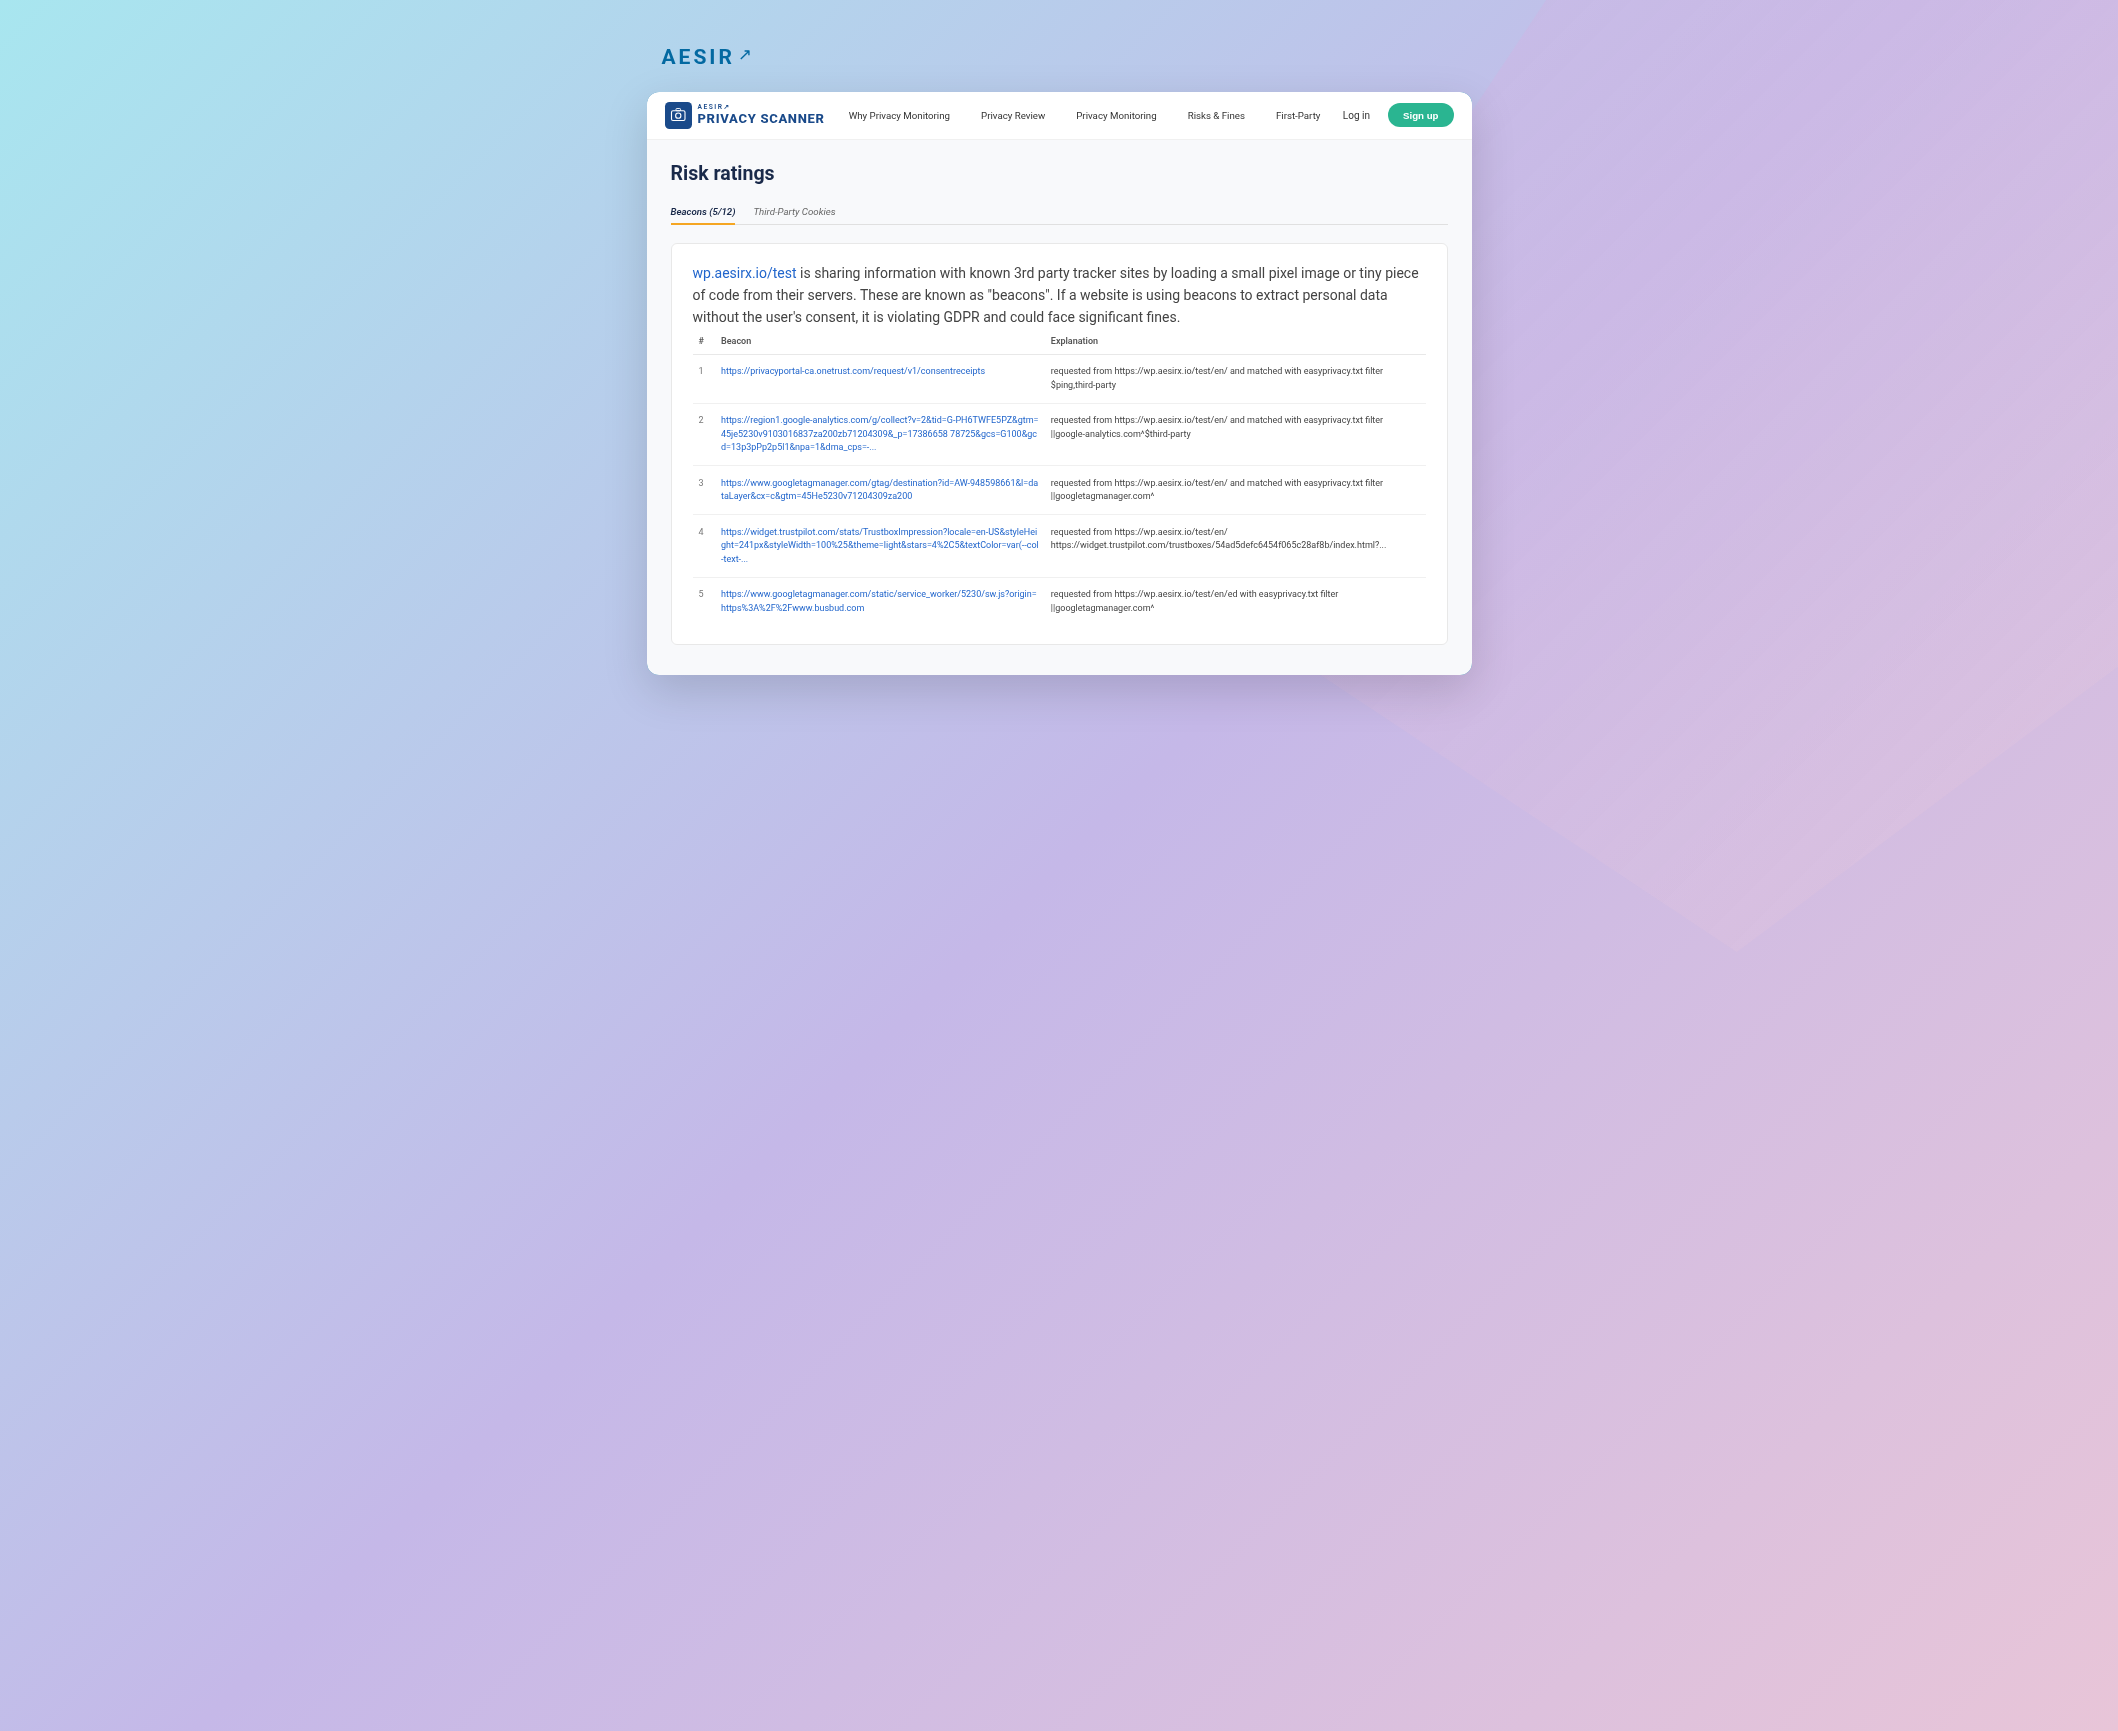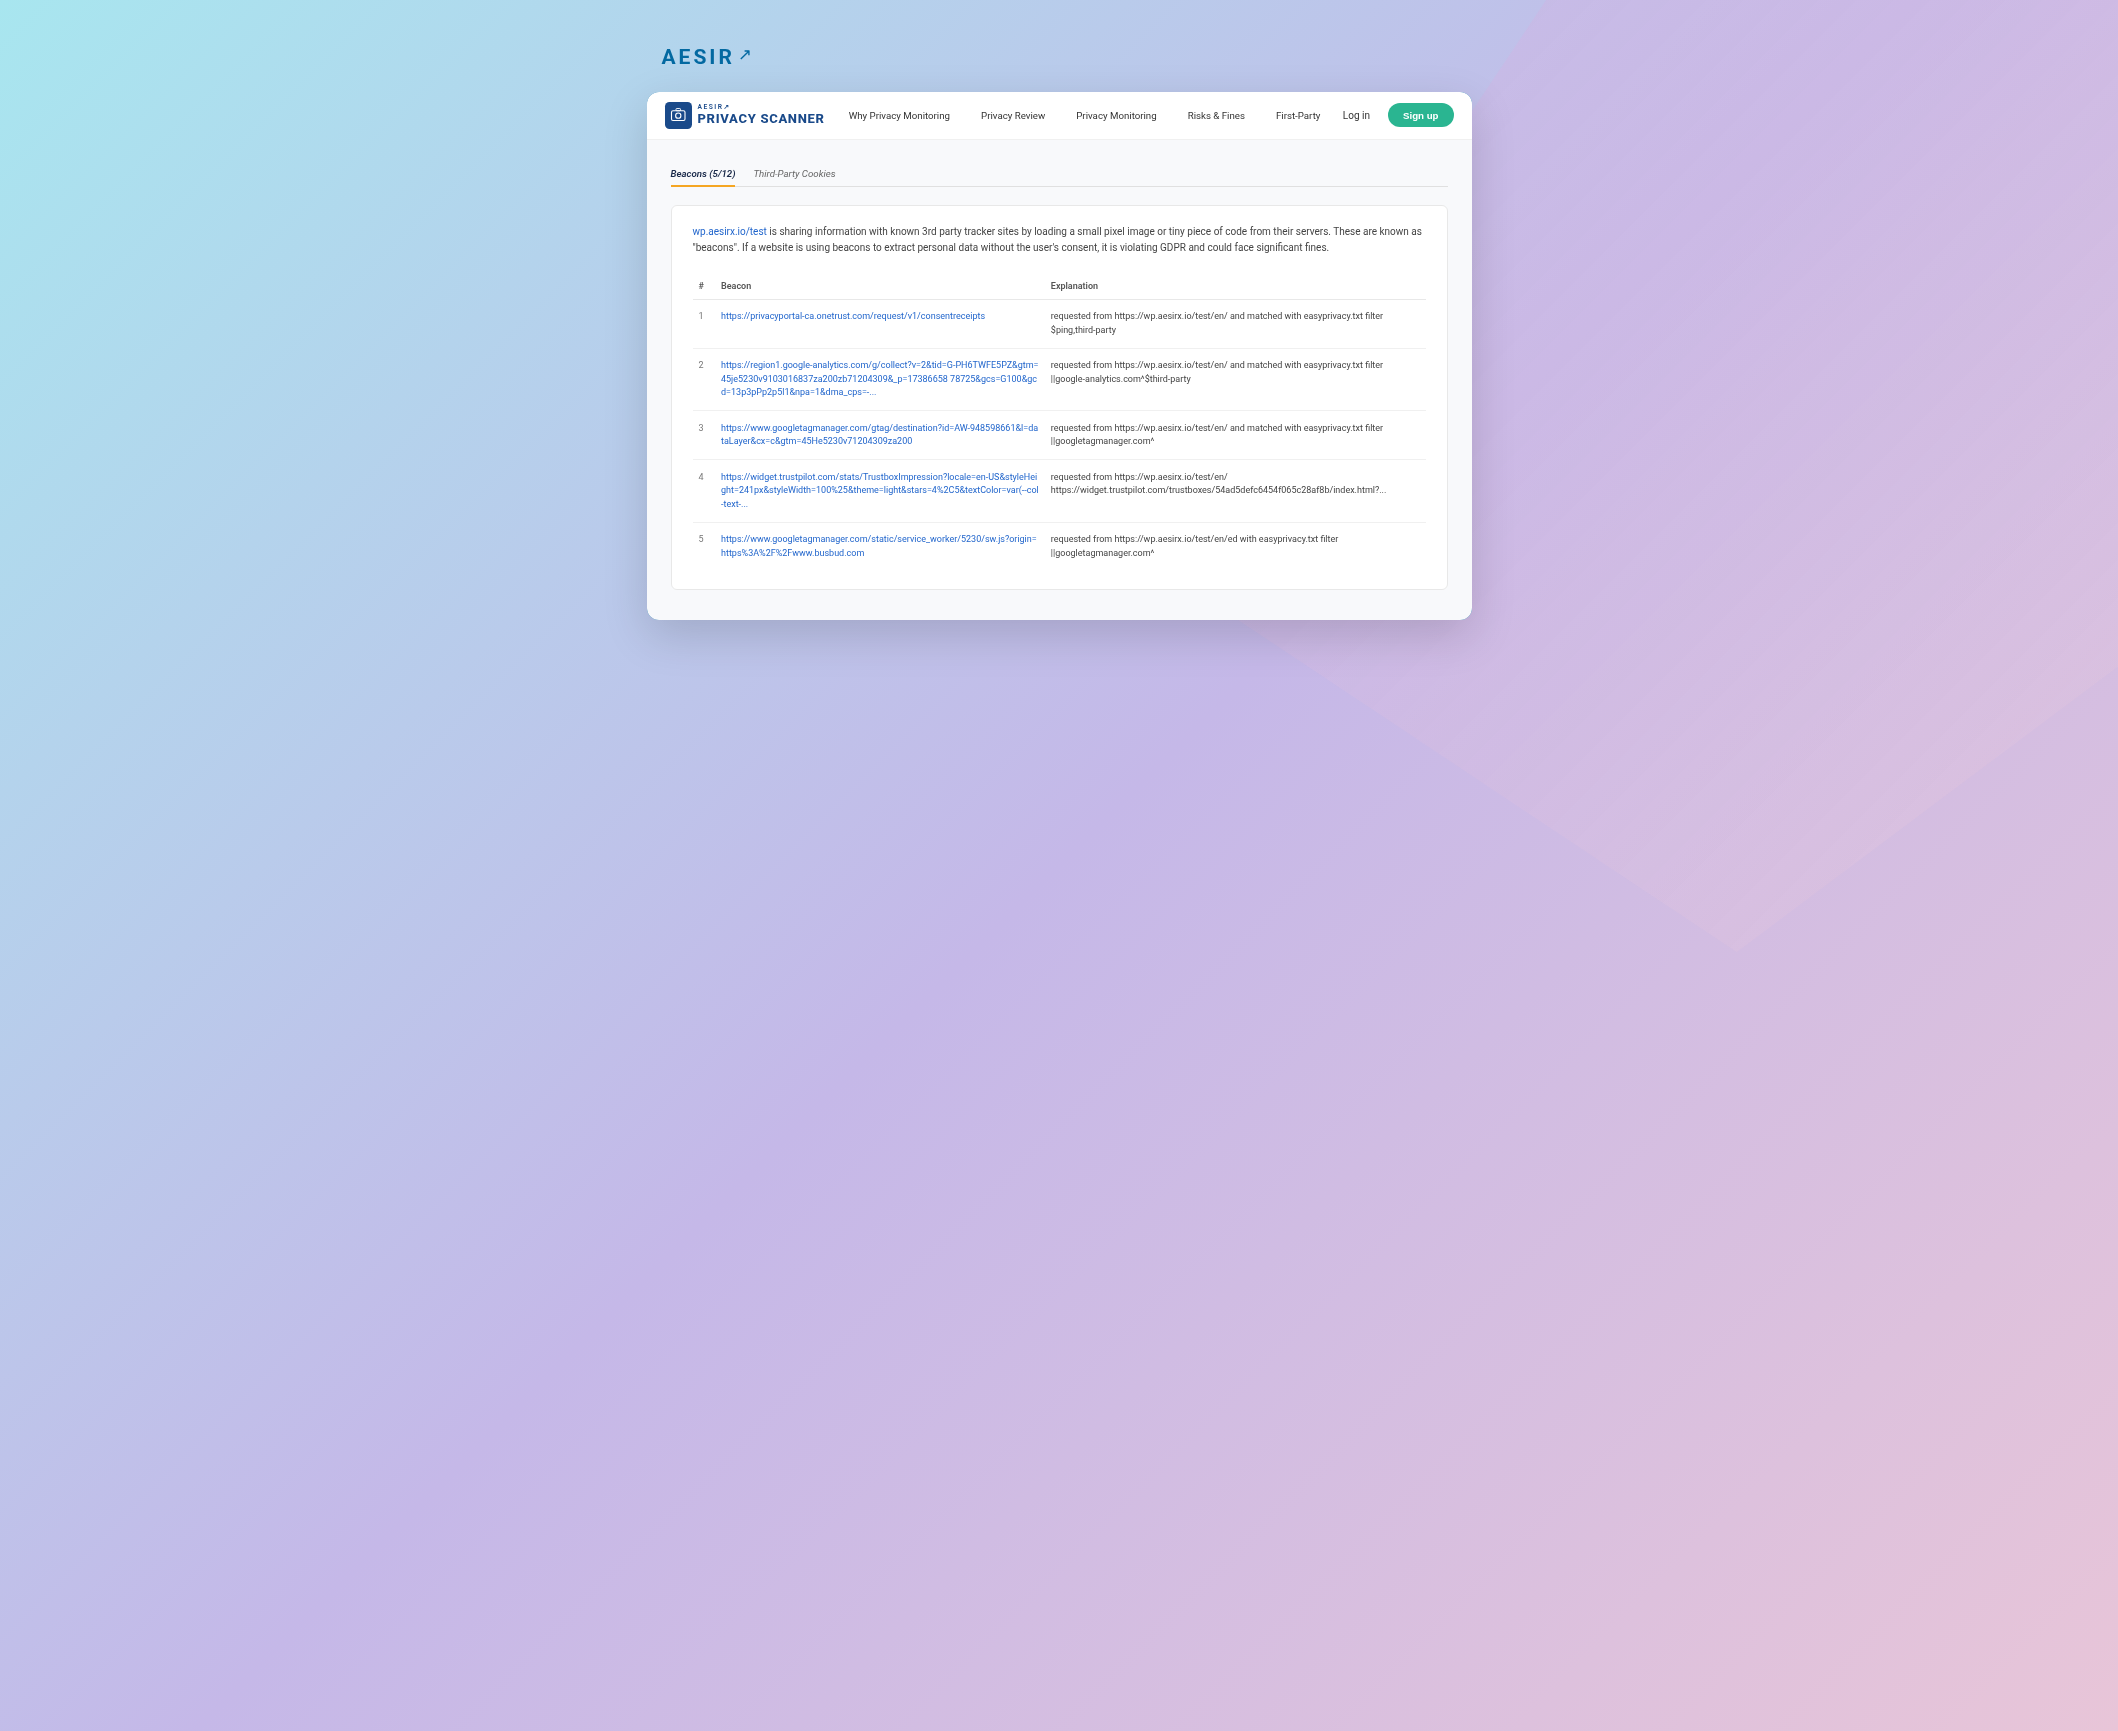--- a/index.html
+++ b/index.html
@@ -192,24 +192,23 @@
 
     
     .content-card {
       background: #fff;
       border: 0.7px solid #e8e8e8;
       border-radius: 6px;
       padding: 18px 21px;
     }
 
     .description-text {
-      font-size: 10px;
+      font-size: 14px;
       line-height: 1.6;
       color: #444;
-      margin-bottom: 18px;
     }
 
     .description-link {
       color: #2266cc;
       text-decoration: none;
     }
 
     
     .data-table {
       width: 100%;
@@ -299,20 +298,21 @@
       <a class="nav-link" href="#">First-Party</a>
     </div>
 
     <div class="nav-actions">
       <a class="nav-login" href="#">Log in</a>
       <button class="nav-signup">Sign up</button>
     </div>
   </nav>
 
   <div class="main-content">
+    <h1 class="page-title">Risk ratings</h1>
 
     <div class="tabs">
       <div class="tab active">Beacons (5/12)</div>
       <div class="tab">Third-Party Cookies</div>
     </div>
 
     <div class="content-card">
 
       <p class="description-text">
         <a class="description-link" href="#">wp.aesirx.io/test</a><span> is sharing information with known 3rd party tracker sites by loading a small pixel image or tiny piece of code from their servers. These are known as "beacons". If a website is using beacons to extract personal data without the user's consent, it is violating GDPR and could face significant fines.</span>

